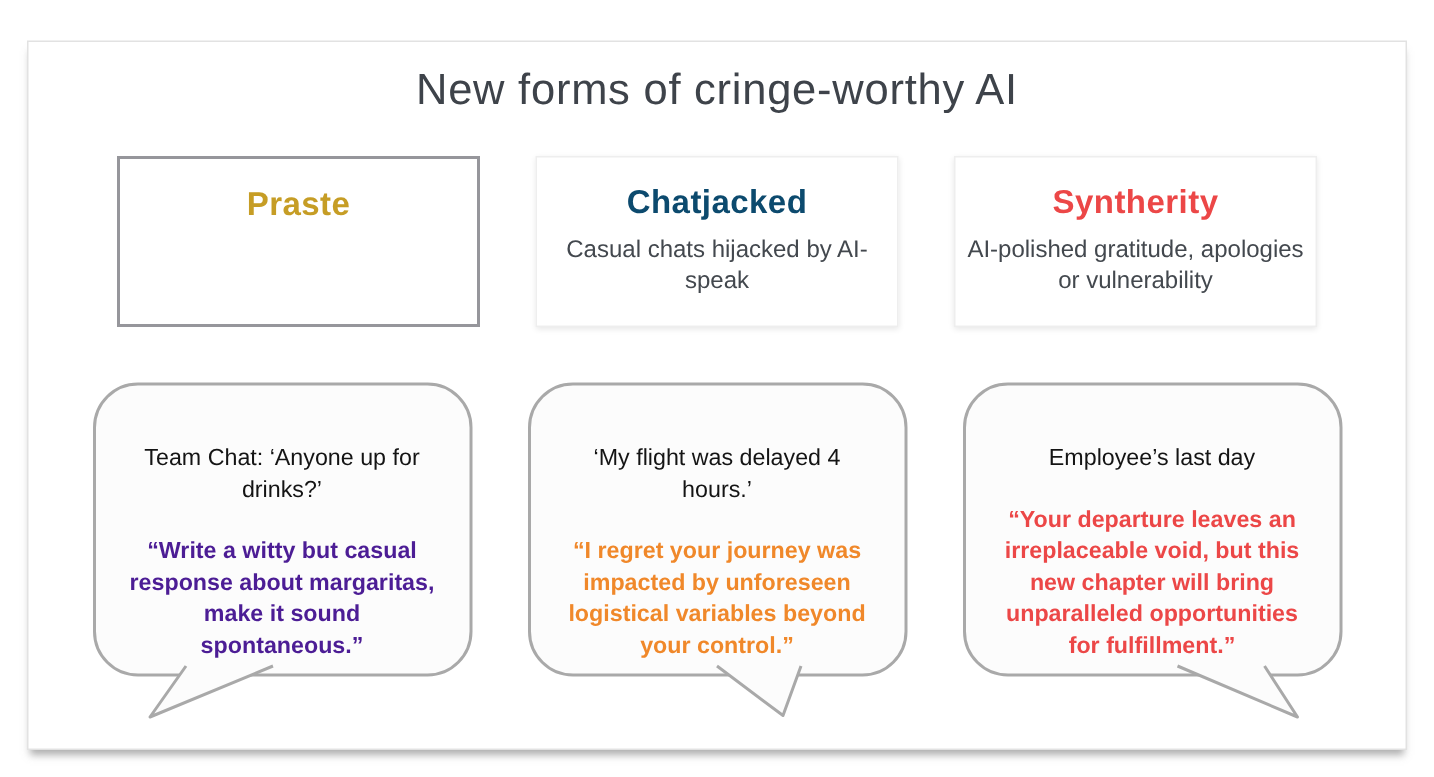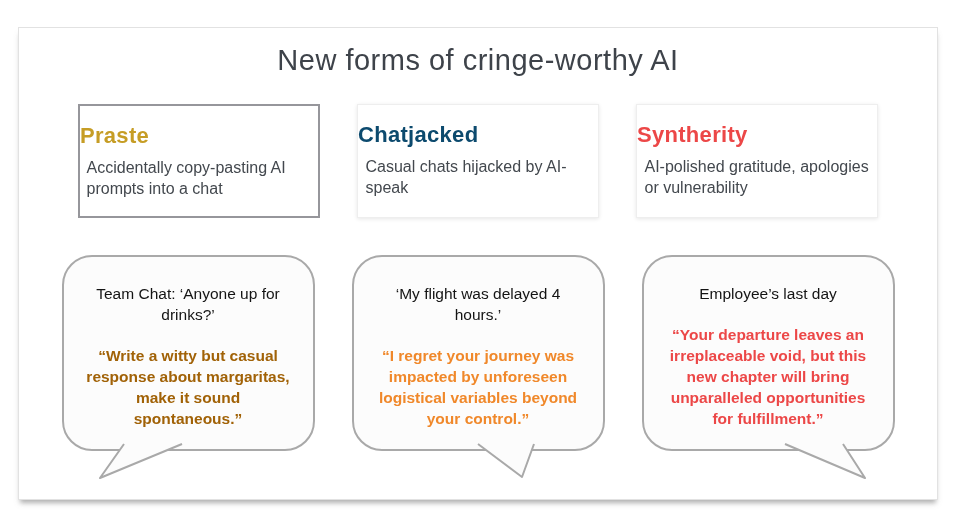--- a/index.html
+++ b/index.html
@@ -31,20 +31,21 @@
   .cards-row {
     display: flex;
     justify-content: center;
     gap: 37px;
     margin-top: 27px;
   }
   .def-card {
     width: 242px;
     height: 114px;
     background: #ffffff;
+    text-align: center;
   }
   .def-card.outlined {
     border: 2px solid #96969b;
   }
   .def-card.soft {
     border: 1px solid #eeeeee;
     box-shadow: 0 1px 4px rgba(0,0,0,0.10);
   }
   .card-title {
     margin: 17px 0 9px 0;
@@ -70,21 +71,21 @@
     position: relative;
     width: 253px;
     height: 196px;
     background: #fcfcfc;
     border: 2px solid #a9a9a9;
     border-radius: 30px;
     padding: 27px 18px 0 18px;
     text-align: center;
   }
   .bubble-context {
-    margin: 0 auto;
+    margin: 12px auto;
     max-width: 207px;
     font-size: 15.5px;
     line-height: 1.35;
     color: #141414;
   }
   .bubble-quote {
     margin: 20px auto 0 auto;
     max-width: 218px;
     font-size: 15.5px;
     font-weight: 700;
@@ -105,41 +106,40 @@
 <body>
 
 <div class="frame">
 
   <h1 class="page-title">New forms of cringe-worthy AI</h1>
 
   <div class="cards-row">
 
     <div class="def-card outlined">
       <h2 class="card-title" style="color: rgb(198, 157, 37);">Praste</h2>
-      <p class="card-desc">Accidentally copy-pasting AI prompts into a chat</p>
     </div>
 
     <div class="def-card soft">
       <h2 class="card-title" style="color: #0c4a6e;">Chatjacked</h2>
       <p class="card-desc">Casual chats hijacked by AI-speak</p>
     </div>
 
     <div class="def-card soft">
       <h2 class="card-title" style="color: rgb(236, 71, 71);">Syntherity</h2>
       <p class="card-desc">AI-polished gratitude, apologies or vulnerability</p>
     </div>
 
   </div>
 
   <div class="bubbles-row">
 
     <div class="bubble-col">
       <div class="bubble">
         <p class="bubble-context">Team Chat: ‘Anyone up for drinks?’</p>
-        <p class="bubble-quote" style="color: #a16207;">“Write a witty but casual response about margaritas, make it sound spontaneous.”</p>
+        <p class="bubble-quote" style="color: #4c1d95;">“Write a witty but casual response about margaritas, make it sound spontaneous.”</p>
         <svg class="tail left" viewBox="0 0 94 36" xmlns="http://www.w3.org/2000/svg">
           <path d="M30,1 L88,1 L6,35 Z" fill="#fcfcfc" stroke="none"></path>
           <path d="M88,1 L6,35 L30,1" fill="none" stroke="#a9a9a9" stroke-width="2" stroke-linejoin="round"></path>
         </svg>
       </div>
     </div>
 
     <div class="bubble-col">
       <div class="bubble">
         <p class="bubble-context">‘My flight was delayed 4 hours.’</p>

